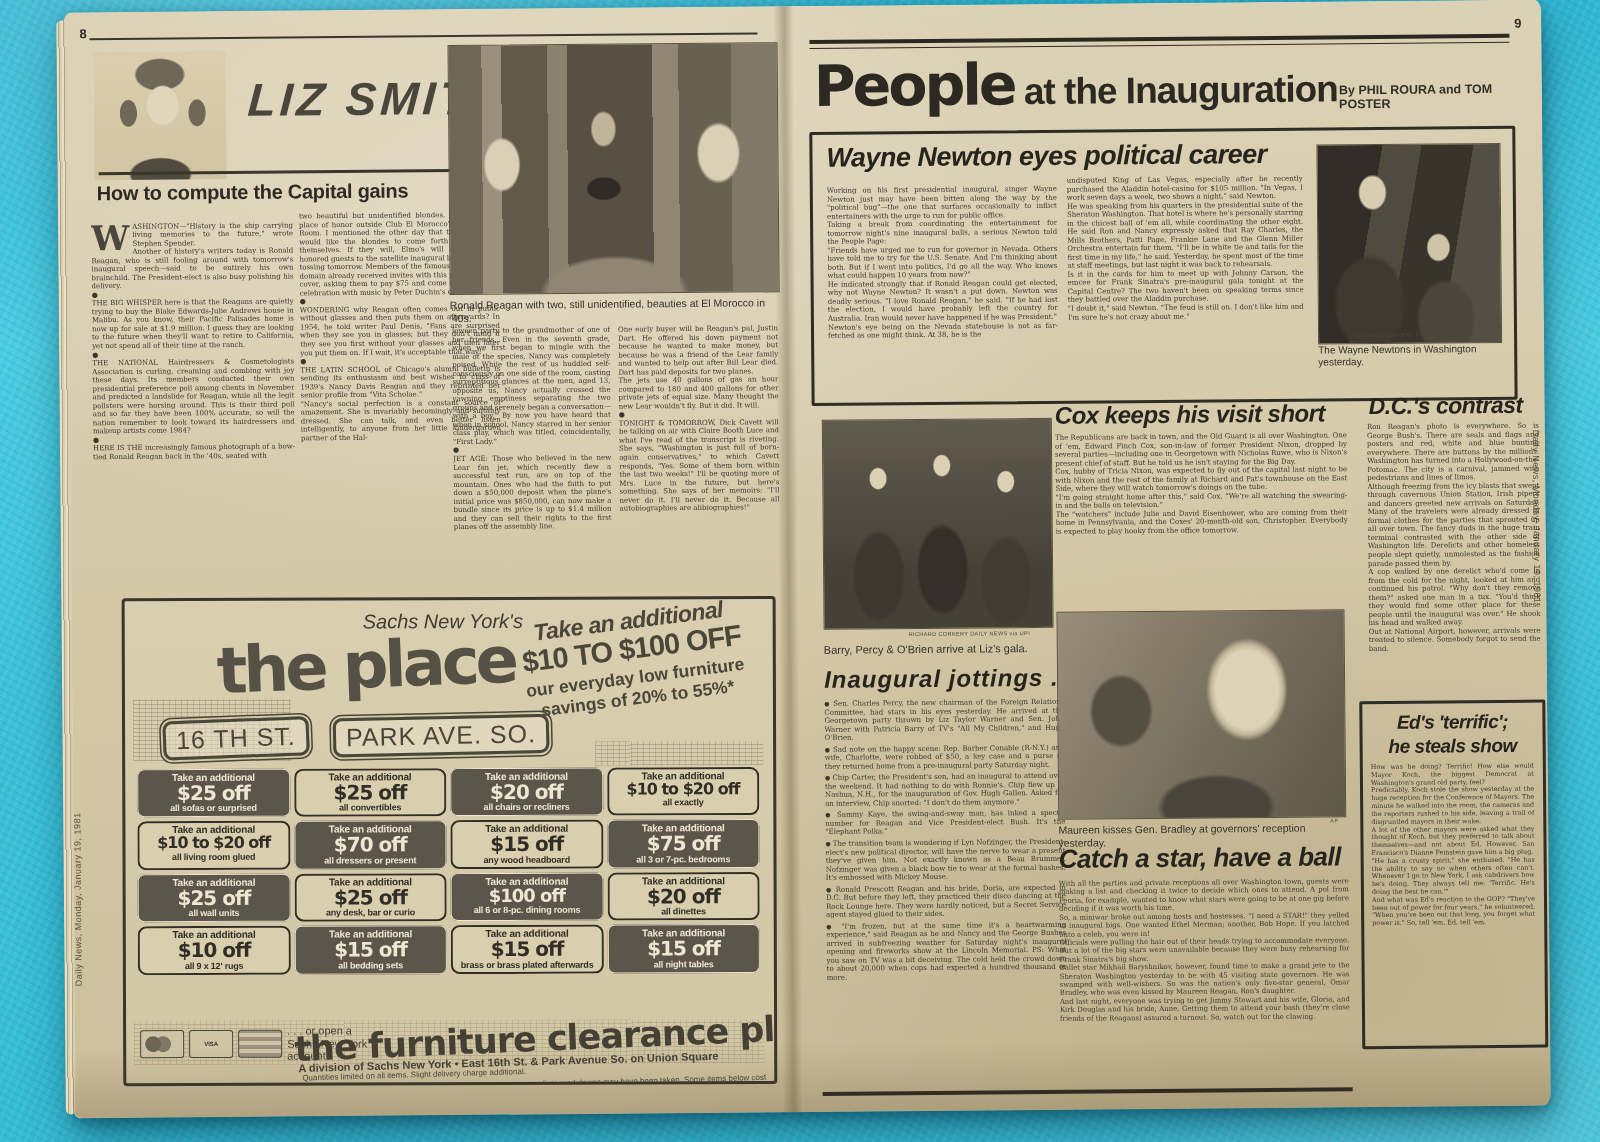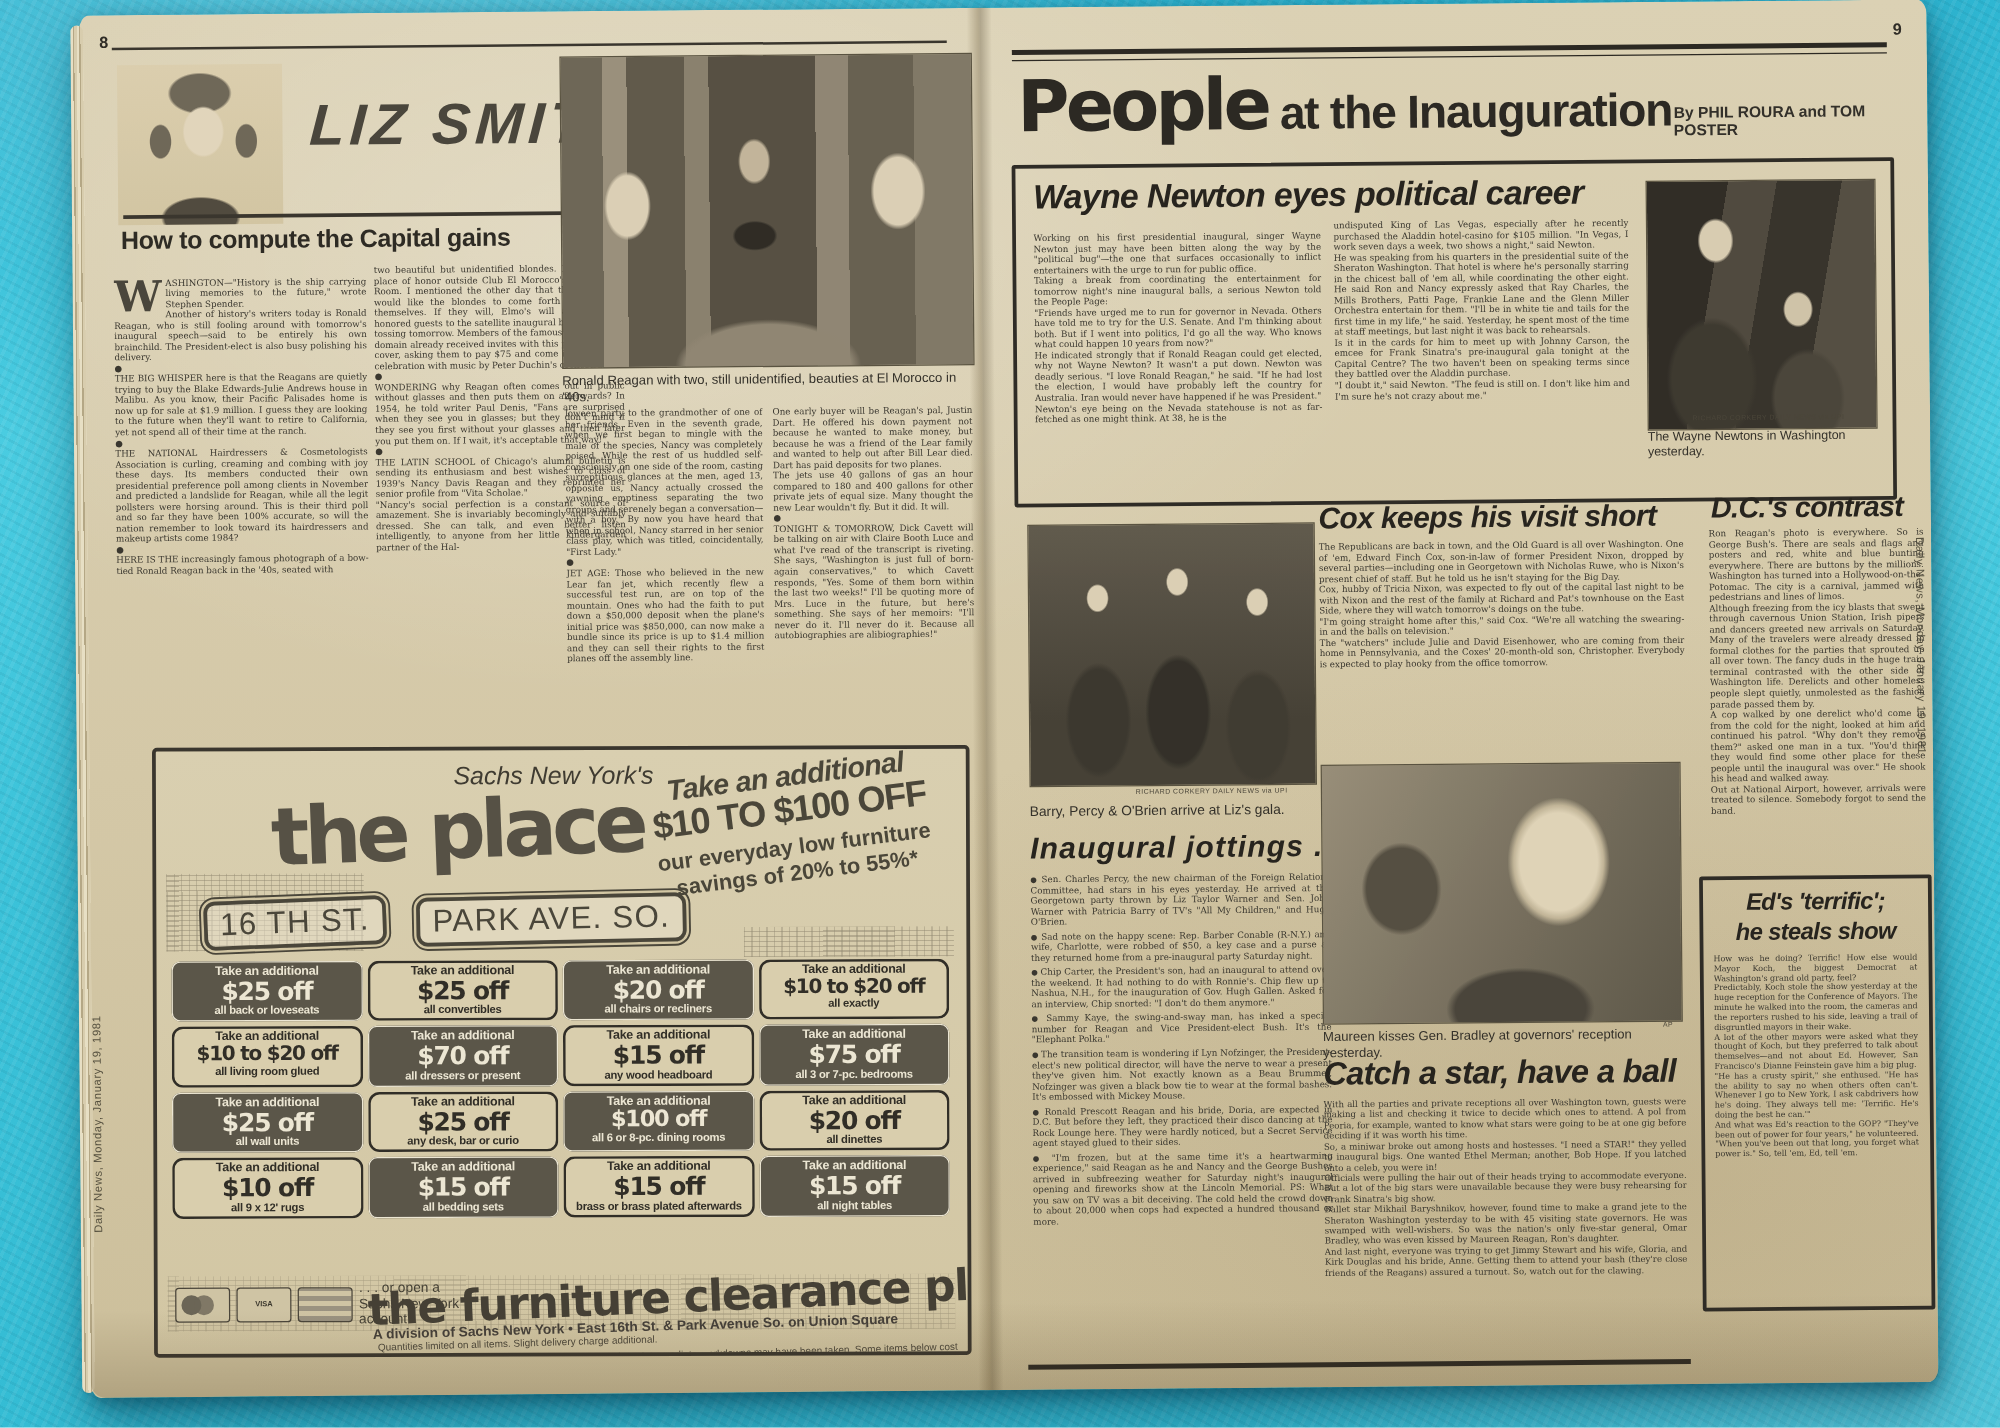--- a/index.html
+++ b/index.html
@@ -163,21 +163,21 @@
         <div class="of1">Take an additional</div>
         <div class="of2">$10 TO $100 OFF</div>
         <div class="of3">our everyday low furniture</div>
         <div class="of4">savings of 20% to 55%*</div>
       </div>
 
       <div class="grid">
         <div class="coupon dark">
             <div class="c-pre">Take an additional</div>
             <div class="c-amt">$25 off</div>
-            <div class="c-item">all back or loveseats</div>
+            <div class="c-item">all sofas or surprised</div>
           </div>
         <div class="coupon light">
             <div class="c-pre">Take an additional</div>
             <div class="c-amt">$25 off</div>
             <div class="c-item">all convertibles</div>
           </div>
         <div class="coupon dark">
             <div class="c-pre">Take an additional</div>
             <div class="c-amt">$20 off</div>
             <div class="c-item">all chairs or recliners</div>

